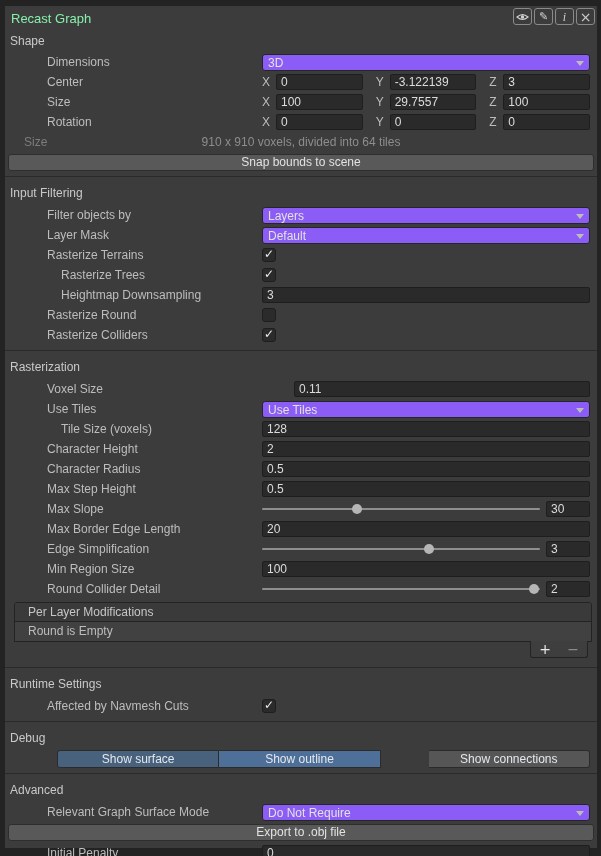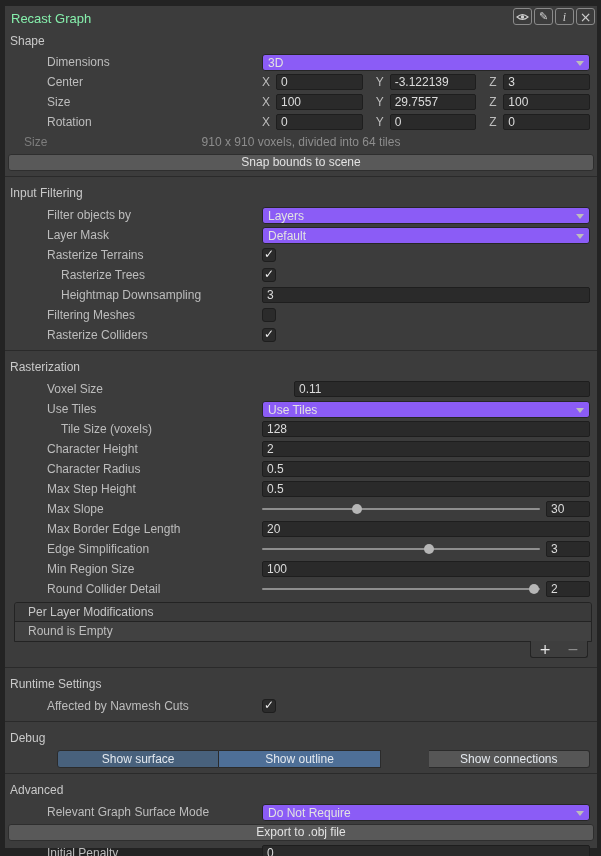--- a/index.html
+++ b/index.html
@@ -213,21 +213,21 @@
     <div class="lbl">Rasterize Trees</div>
     <div class="checkbox checked"></div>
   </div>
 
   <div class="row indent">
     <div class="lbl">Heightmap Downsampling</div>
     <input class="tf" value="3" style="">
   </div>
 
   <div class="row">
-    <div class="lbl">Filtering Meshes</div>
+    <div class="lbl">Rasterize Round</div>
     <div class="checkbox"></div>
   </div>
 
   <div class="row">
     <div class="lbl">Rasterize Colliders</div>
     <div class="checkbox checked"></div>
   </div>
 
   <div class="sep"></div>
 

